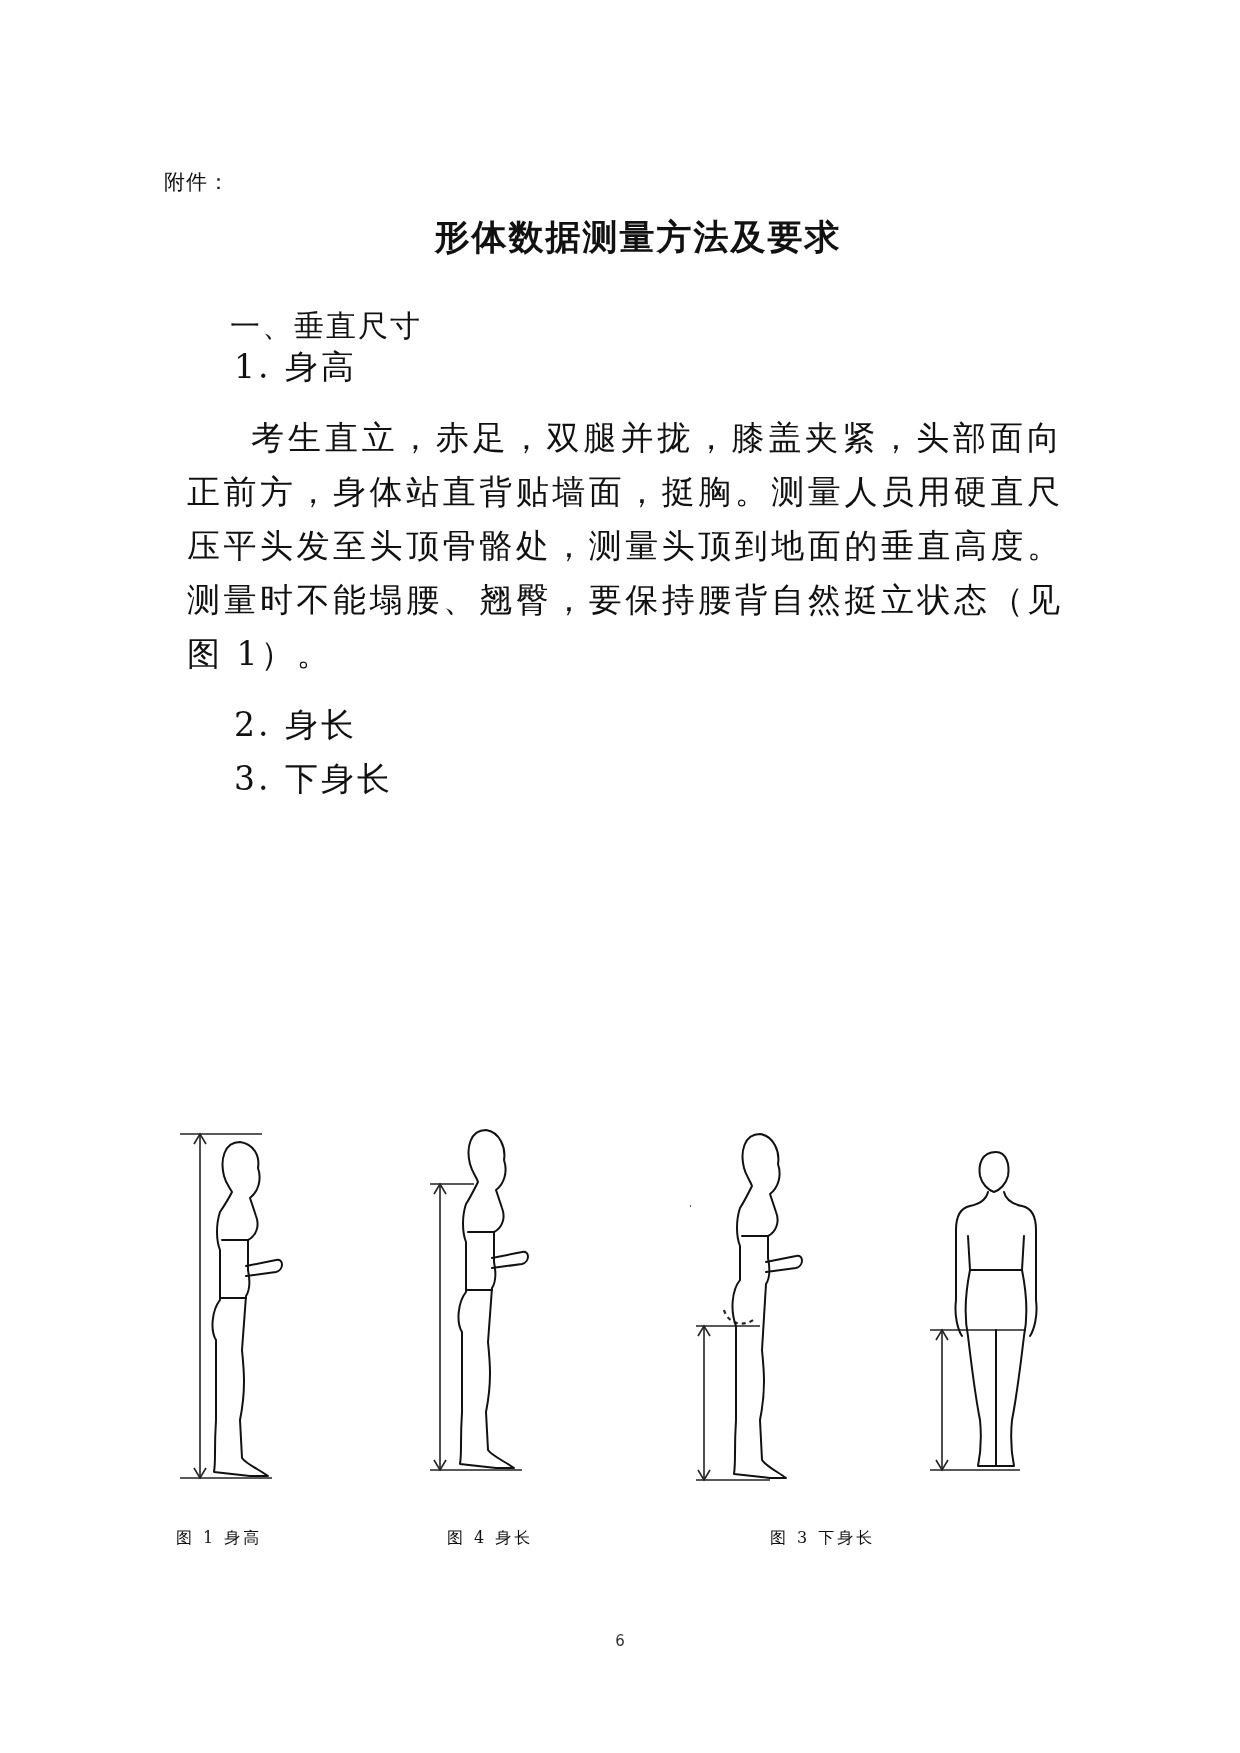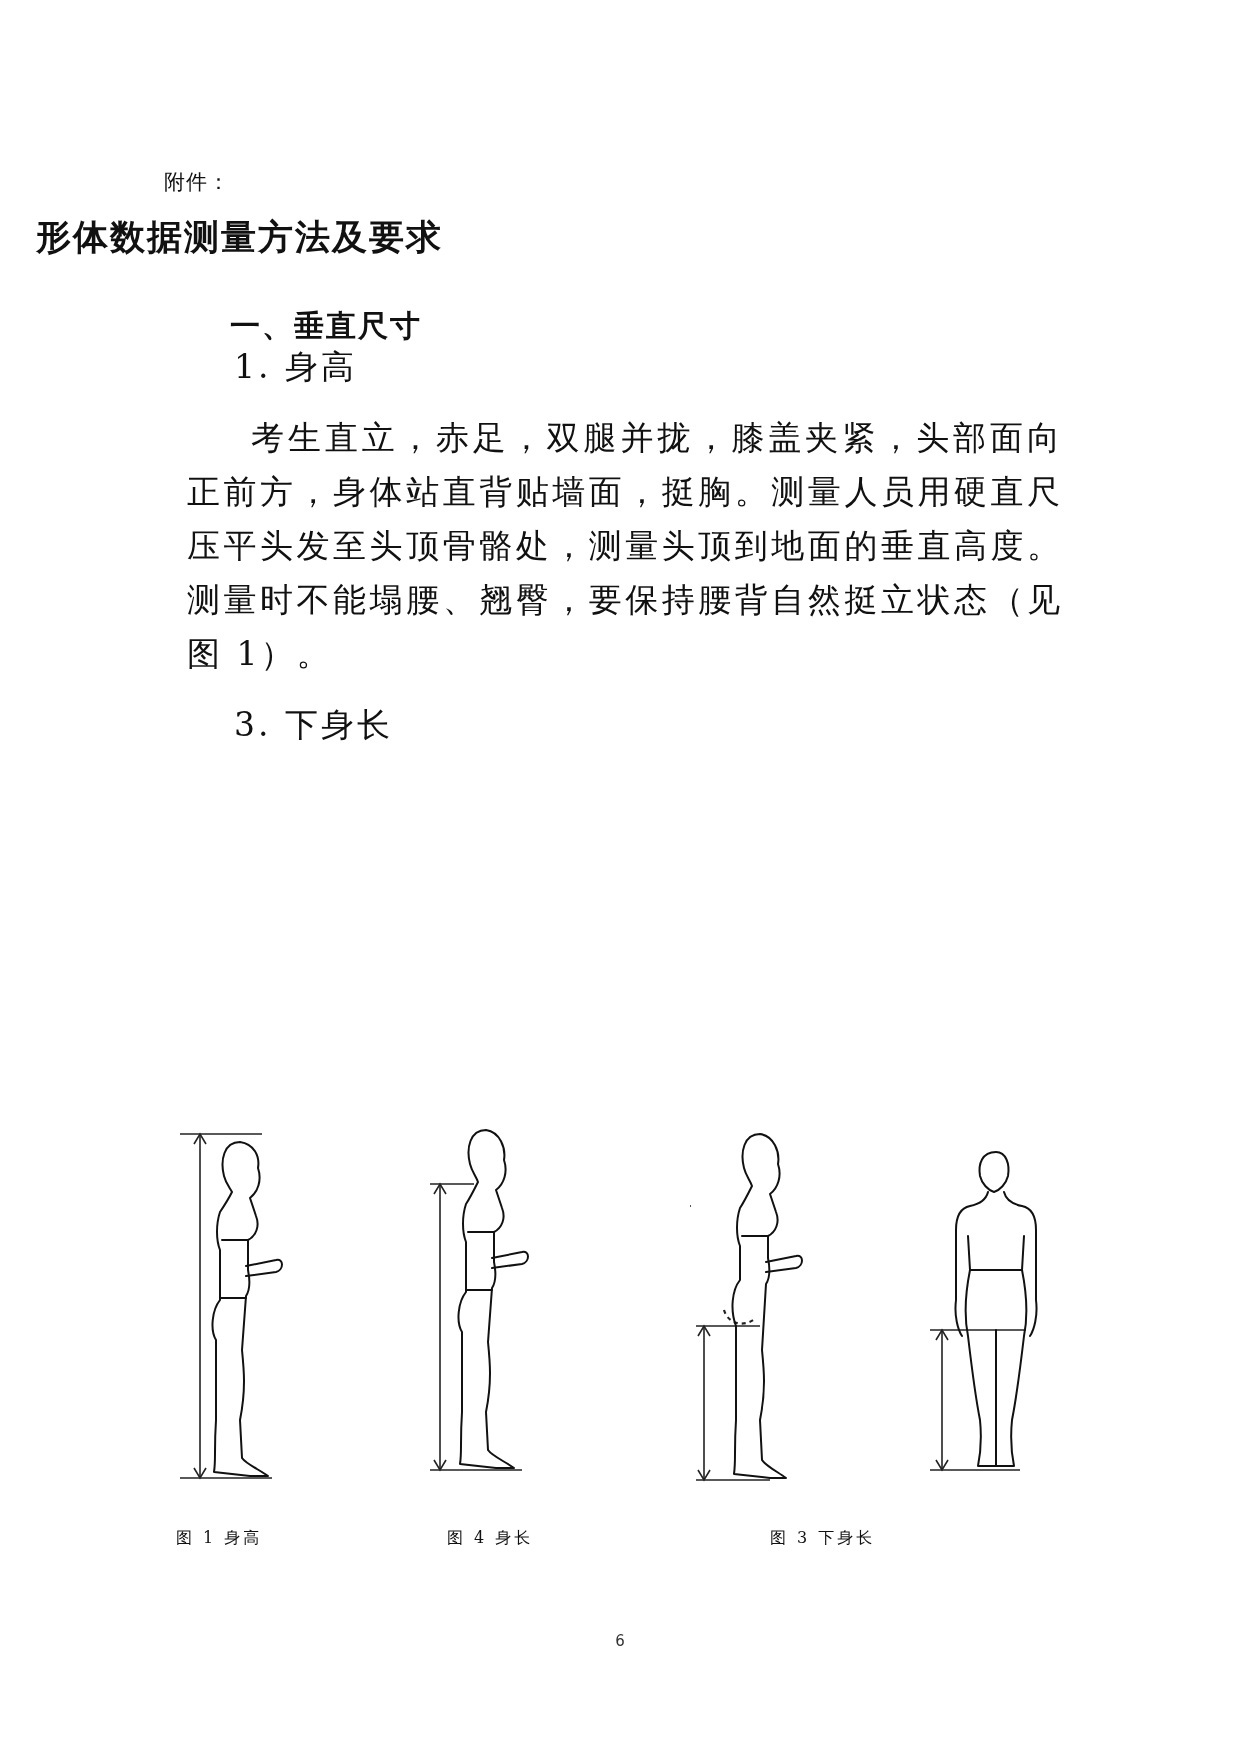--- a/index.html
+++ b/index.html
@@ -5,27 +5,27 @@
     html, body { margin: 0; padding: 0; background: #ffffff; }
     body {
       width: 1240px; height: 1753px; position: relative; overflow: hidden;
       font-family: "DejaVu Serif", "Liberation Serif", serif; color: #111111;
     }
     .attach-label {
       position: absolute; left: 164px; top: 168px;
       font-family: "DejaVu Sans", sans-serif; font-size: 21px; letter-spacing: 1px;
     }
     .page-title {
-      position: absolute; left: 0; width: 1240px; top: 214px; 
+      position: absolute; left: 0; width: 1240px; top: 214px; text-align: center;
       font-family: "DejaVu Sans", sans-serif; font-weight: bold; font-size: 35px;
       letter-spacing: 2px; padding-left: 36px; box-sizing: border-box;
     }
     .section-heading {
       position: absolute; left: 230px; top: 306px;
-      font-family: "DejaVu Sans", sans-serif; font-size: 30px; font-weight: bold; letter-spacing: 2px;
+      font-family: "DejaVu Sans", sans-serif; font-size: 30px; font-weight: normal; letter-spacing: 2px;
     }
     .body {
       position: absolute; left: 170px; width: 910px;
       font-size: 33px; line-height: 54px; letter-spacing: 3px;
       text-align: justify;
     }
     .item-title { padding-left: 64px; }
     .para { text-indent: 64px; margin: 17px; }
     .figures { position: absolute; left: 150px; top: 1120px; width: 950px; height: 380px; }
     .figures svg { position: absolute; top: 0; }
@@ -43,20 +43,21 @@
 </head>
 <body>
 
 <div class="attach-label">附件：</div>
 <div class="page-title">形体数据测量方法及要求</div>
 <div class="section-heading">一、垂直尺寸</div>
 
 <div class="body" style="top:340px;">
   <div class="item-title">1. 身高</div>
   <p class="para">考生直立，赤足，双腿并拢，膝盖夹紧，头部面向正前方，身体站直背贴墙面，挺胸。测量人员用硬直尺压平头发至头顶骨骼处，测量头顶到地面的垂直高度。测量时不能塌腰、翘臀，要保持腰背自然挺立状态（见图 1）。</p>
+  <div class="item-title">2. 身长</div>
   <div class="item-title">3. 下身长</div>
 </div>
 
 <div class="figures">
 
   <svg style="left:30px;" width="130" height="370" viewBox="0 0 130 370">
     <line class="meas" x1="0" y1="14" x2="82" y2="14"></line>
     <line class="meas" x1="0" y1="358" x2="92" y2="358"></line>
     <line class="meas" x1="20" y1="14" x2="20" y2="358"></line>
     <polyline class="meas" points="14,24 20,14 26,24"></polyline>

